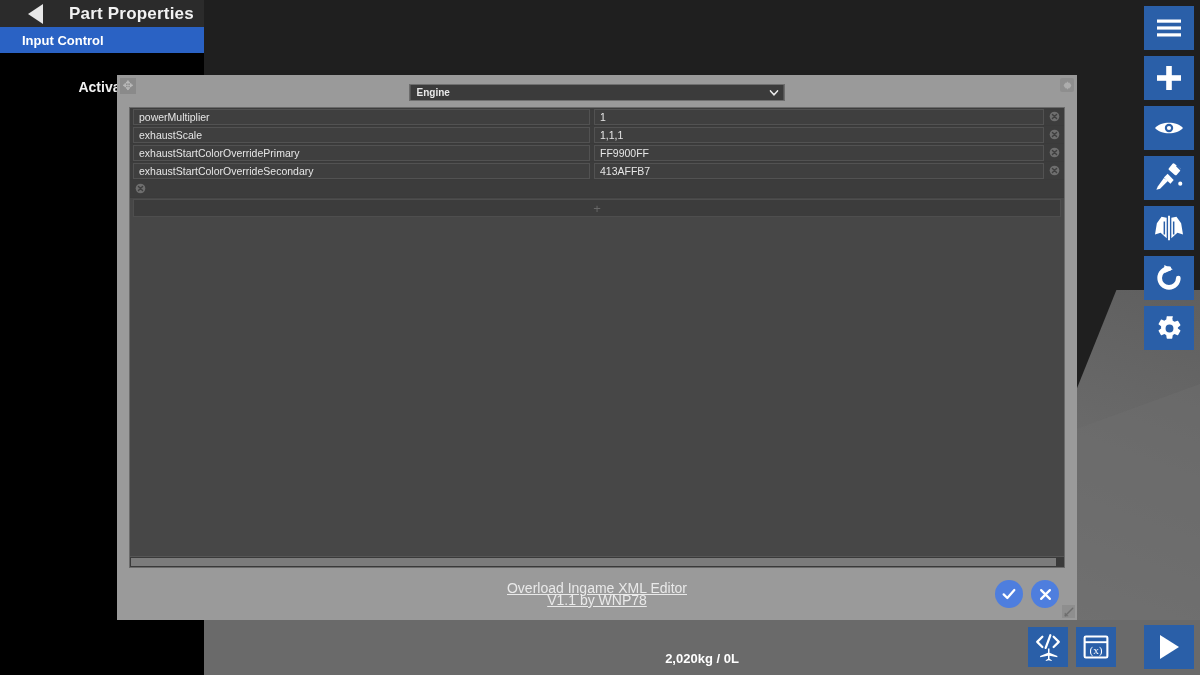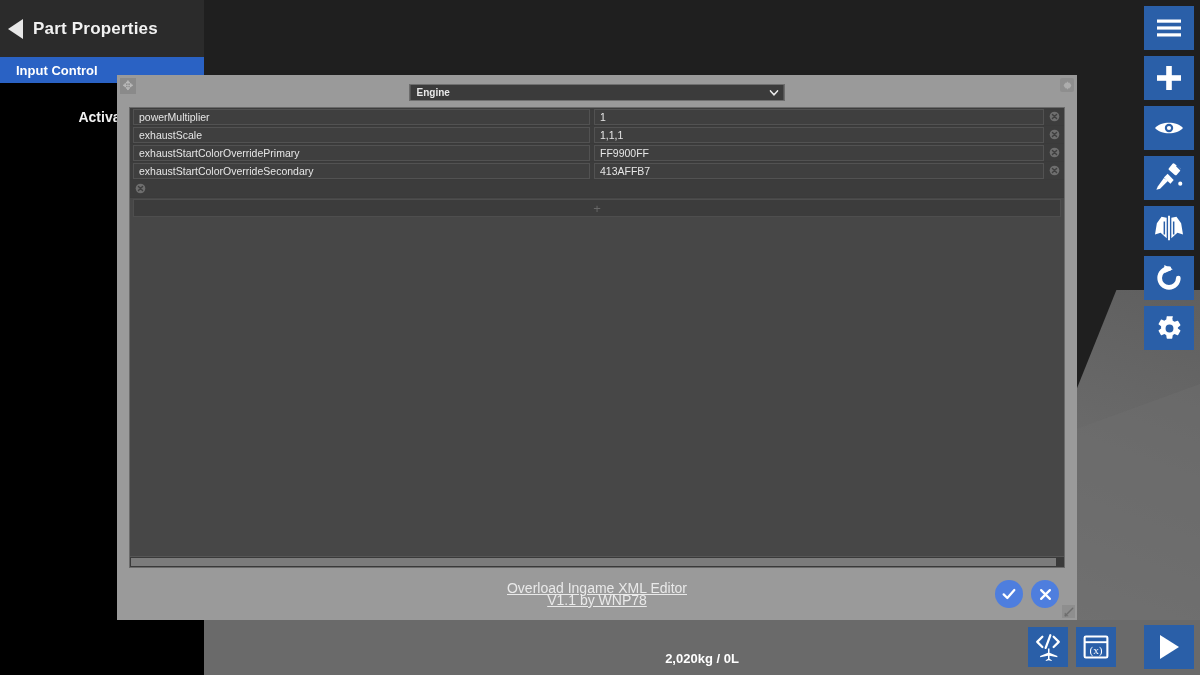--- a/index.html
+++ b/index.html
@@ -40,32 +40,32 @@
     position: absolute; left: 0; top: 560px; width: 204px; height: 62px;
     background: #000;
   }
 
   
   #left-panel {
     position: absolute; left: 0; top: 0; width: 204px; height: 622px;
     background: #000; z-index: 10;
   }
   .pp-header {
-    height: 57px; background: #2b2b2b; display: flex; align-items: center;
-    padding-left: 8px; gap: 10px;
+    height: 27px; background: #2b2b2b; display: flex; align-items: center;
+    padding-left: 28px; gap: 26px;
   }
   .pp-back {
     width: 0; height: 0;
     border-top: 10px solid transparent; border-bottom: 10px solid transparent;
     border-right: 15px solid #e8e8e8; cursor: pointer;
   }
   .pp-title { color: #f2f2f2; font-size: 17px; font-weight: bold; letter-spacing: .2px; }
   .pp-selected {
     height: 26px; background: #2a62c4; display: flex; align-items: center;
-    padding-left: 16px; color: #fff; font-size: 13px; font-weight: bold;
+    padding-left: 22px; color: #fff; font-size: 13px; font-weight: bold;
   }
   .pp-fields { padding-top: 14px; }
   .pp-field {
     height: 40px; display: flex; align-items: center; justify-content: flex-end;
     padding-right: 12px; color: #f0f0f0; font-size: 14px; font-weight: bold;
   }
 
   
   #xml-window {
     position: absolute; left: 117px; top: 75px; width: 960px; height: 545px;

